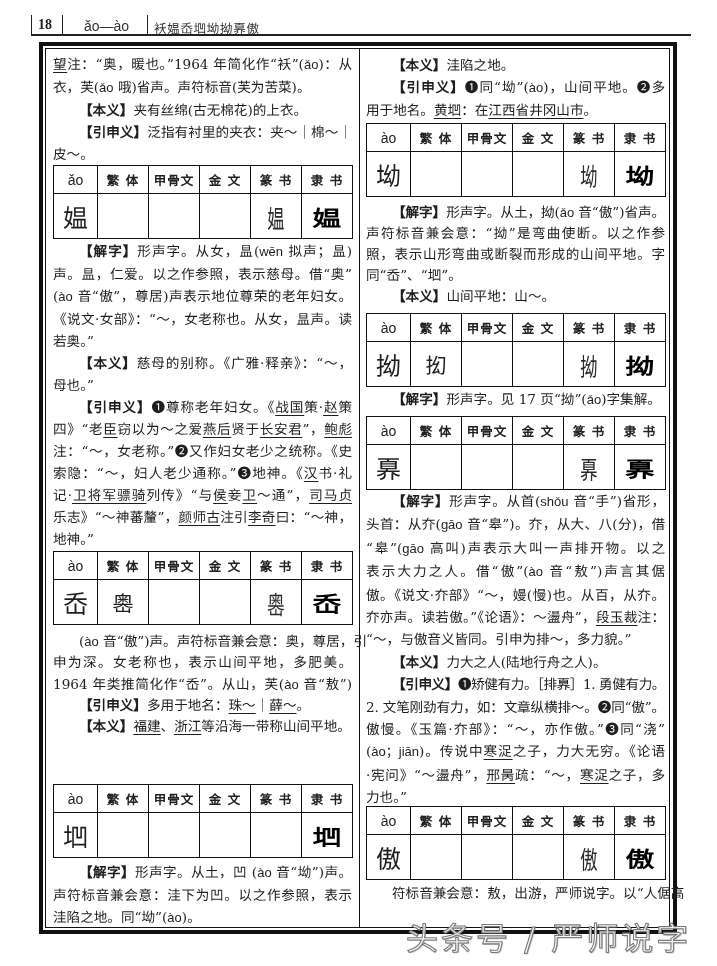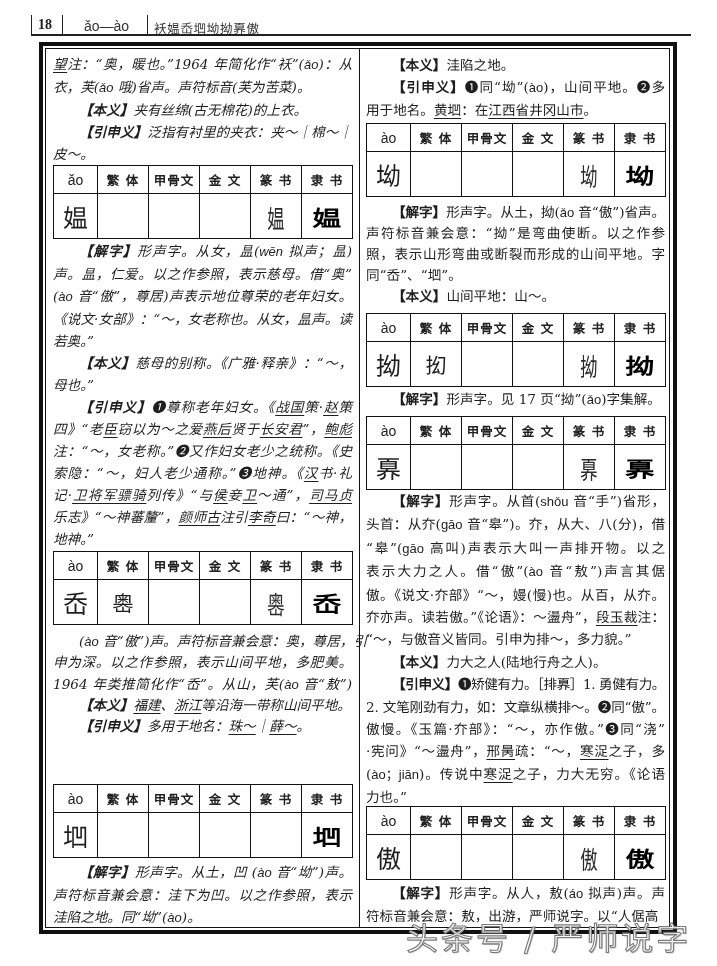--- a/index.html
+++ b/index.html
@@ -14,21 +14,21 @@
     .hdr-py { position: absolute; left: 84px; top: 18px; font: 14px "Liberation Sans", sans-serif; color: #333; }
     .hdr-chars { position: absolute; left: 154px; top: 18px; font-size: 12.5px; letter-spacing: 0.7px; color: #333; }
 
     
     .frame-outer { position: absolute; left: 39px; top: 42px; width: 638px; height: 892px; border: 4px solid #111; box-sizing: border-box; }
     .frame-inner { position: absolute; left: 45px; top: 48px; width: 625px; height: 880px; border: 1px solid #111; box-sizing: border-box; }
     .col-div { position: absolute; left: 359px; top: 48px; width: 1px; height: 880px; background: #111; }
 
     
     .grp { position: absolute; width: 299px; font-size: 13.6px; line-height: 22px; }
-    .grp.l { left: 53px; font-style: italic; }
+    .grp.l { left: 53px; }
     .grp.r { left: 366px; }
     .ln { white-space: nowrap; text-align: justify; text-align-last: justify; overflow: visible; }
     .ln.last { text-align-last: left; }
     .par.indent .ln:first-child { padding-left: 26px; }
     .u { text-decoration: underline; text-underline-offset: 3px; text-decoration-thickness: 1px; }
     .b { font-family: "DejaVu Sans", "Liberation Sans", sans-serif; font-weight: bold; }
     .p { font-family: "Liberation Sans", "DejaVu Sans", sans-serif; font-size: 13px; }
 
     
     .ct { position: absolute; width: 299px; border-collapse: collapse; table-layout: fixed; }
@@ -158,28 +158,28 @@
       <td></td>
       <td><span class="seal">嶴</span></td>
       <td><span class="cler">岙</span></td>
     </tr>
   </tbody>
     </table>
 
   <div class="grp l" style="top:631px; line-height:21.3px">
     <div class="par indent">
         <div class="ln">(<span class="p">ào</span> 音“傲”)声。声符标音兼会意：奥，尊居，引</div>
-        <div class="ln">申为深。以之作参照，表示山间平地，多肥美。</div>
+        <div class="ln">申为深。女老称也，表示山间平地，多肥美。</div>
         <div class="ln">1964 年类推简化作“岙”。从山，芙(<span class="p">ào</span> 音“敖”)</div>
       </div>
     <div class="par indent">
+        <div class="ln last"><span class="b">【引申义】</span>多用于地名：<span class="u">珠～</span>｜<span class="u">薛～</span>。</div>
+      </div>
+    <div class="par indent">
         <div class="ln last"><span class="b">【本义】</span><span class="u">福建</span>、<span class="u">浙江</span>等沿海一带称山间平地。</div>
-      </div>
-    <div class="par indent">
-        <div class="ln last"><span class="b">【引申义】</span>多用于地名：<span class="u">珠～</span>｜<span class="u">薛～</span>。</div>
       </div>
   </div>
 
   <table class="ct l" style="top:784px">
     <colgroup>
         <col style="width:44px">
         <col style="width:51px">
         <col style="width:51px">
         <col style="width:51px">
         <col style="width:51px">
@@ -338,22 +338,22 @@
         <div class="ln">夰亦声。读若傲。”《论语》：～盪舟”，<span class="u">段玉裁</span>注：</div>
         <div class="ln last">“～，与傲音义皆同。引申为排～，多力貌。”</div>
       </div>
     <div class="par indent">
         <div class="ln last"><span class="b">【本义】</span>力大之人(陆地行舟之人)。</div>
       </div>
     <div class="par indent">
         <div class="ln" style="letter-spacing: -0.434783px;"><span class="b">【引申义】</span>❶矫健有力。［排奡］1. 勇健有力。</div>
         <div class="ln" style="letter-spacing: -0.2px;">2. 文笔刚劲有力，如：文章纵横排～。❷同“傲”。</div>
         <div class="ln">傲慢。《玉篇·夰部》：“～，亦作傲。”❸同“浇”</div>
+        <div class="ln">(<span class="p">ào；jiān</span>)。传说中<span class="u">寒浞</span>之子，力大无穷。《论语</div>
         <div class="ln">·宪问》“～盪舟”，<span class="u">邢昺</span>疏：“～，<span class="u">寒浞</span>之子，多</div>
-        <div class="ln">(<span class="p">ào；jiān</span>)。传说中<span class="u">寒浞</span>之子，力大无穷。《论语</div>
         <div class="ln last">力也。”</div>
       </div>
   </div>
 
   <table class="ct r" style="top:806px">
     <colgroup>
         <col style="width:44px">
         <col style="width:51px">
         <col style="width:51px">
         <col style="width:51px">
@@ -375,19 +375,18 @@
       <td></td>
       <td></td>
       <td><span class="seal">傲</span></td>
       <td><span class="cler">傲</span></td>
     </tr>
   </tbody>
     </table>
 
   <div class="grp r" style="top:882px">
     <div class="par indent">
-        <div class="ln"><span class="b">【解字】</span>形声字。从人，敖(<span class="p">áo</span> 拟声)声。声</div>
         <div class="ln last">符标音兼会意：敖，出游，严师说字。以“人倨高</div>
       </div>
   </div>
 
   <div class="wm">头条号 / 严师说字</div>
 </div>
 
 </body></html>

